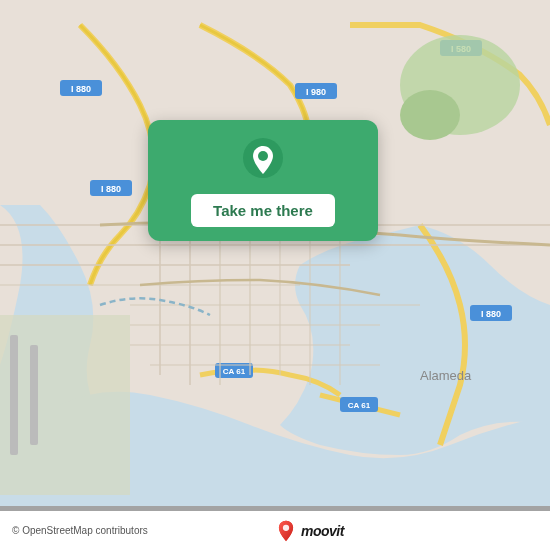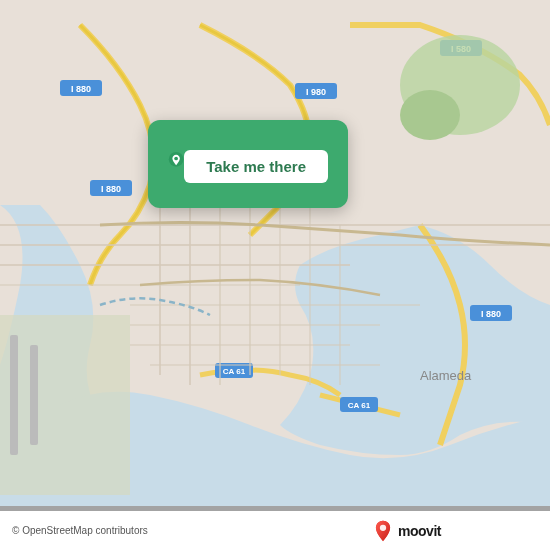--- a/index.html
+++ b/index.html
@@ -25,25 +25,25 @@
       position: absolute;
       top: 0; left: 0;
       width: 100%; height: 100%;
     }
 
     
     #popup-card {
       position: absolute;
       top: 120px;
       left: 148px;
-      width: 200px;
+      width: 230px;
       background: #3daa6e;
       border-radius: 12px;
       display: flex;
-      flex-direction: row;
+      flex-direction: column;
       align-items: center;
       padding: 18px 20px 14px 20px;
       box-shadow: 0 4px 16px rgba(0,0,0,0.25);
     }
 
     #pin-icon {
       width: 44px;
       height: 44px;
       margin-bottom: 12px;
     }
@@ -85,21 +85,22 @@
       font-weight: 500;
       flex: 2;
       text-align: center;
     }
 
     #moovit-logo {
       display: flex;
       align-items: center;
       gap: 4px;
       flex: 1;
-      justify-content: center;
+      justify-content: flex-start;
+      font-style: italic;
     }
 
     #moovit-pin {
       width: 22px;
       height: 22px;
     }
 
     #moovit-text {
       font-size: 14px;
       font-weight: 700;

